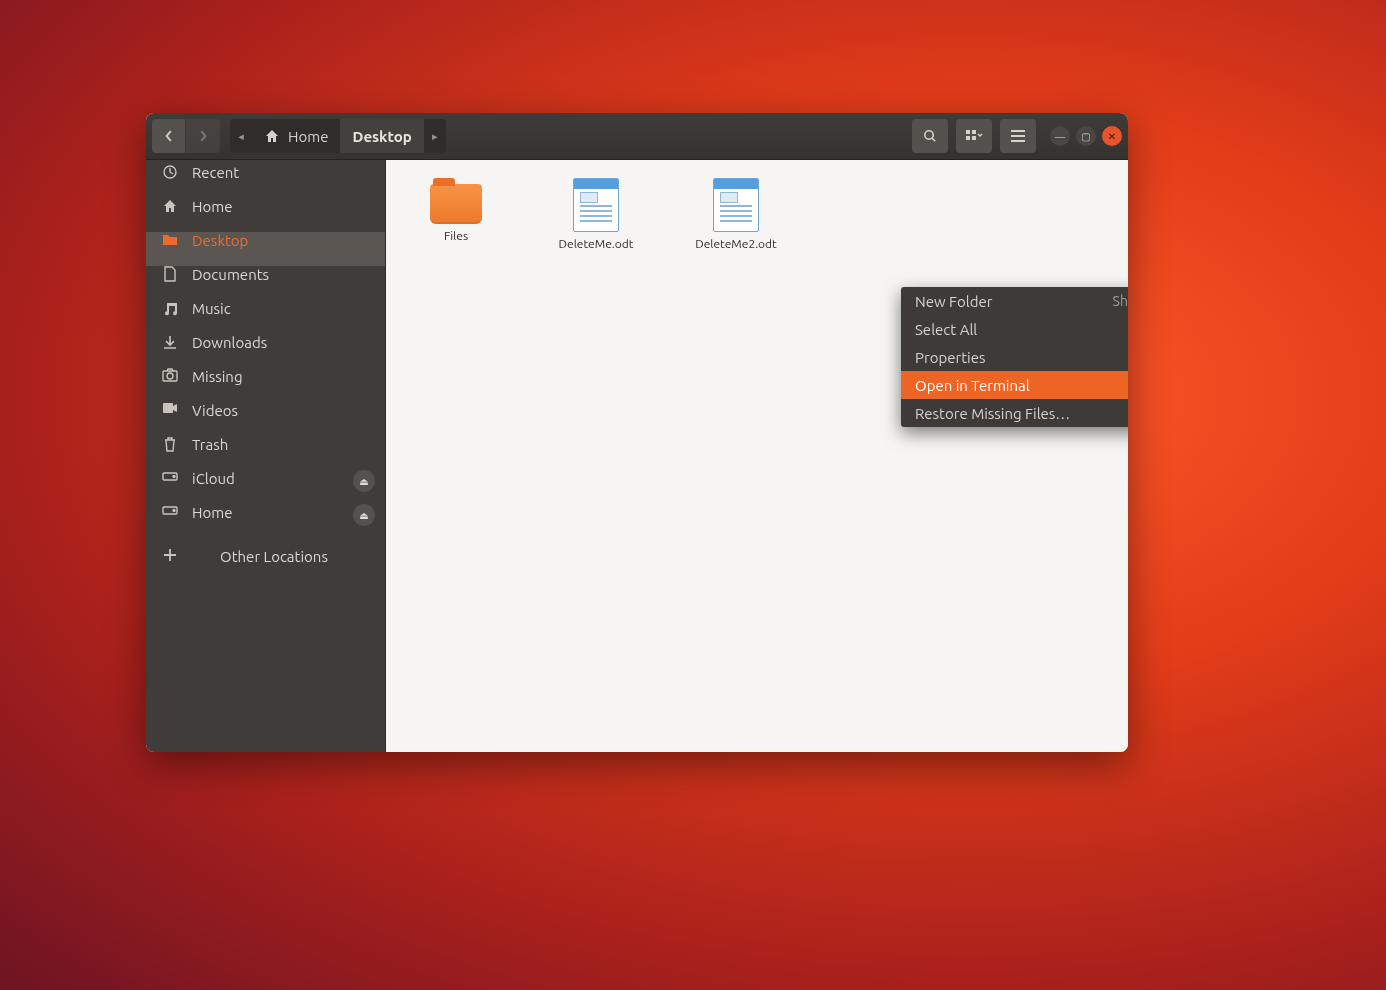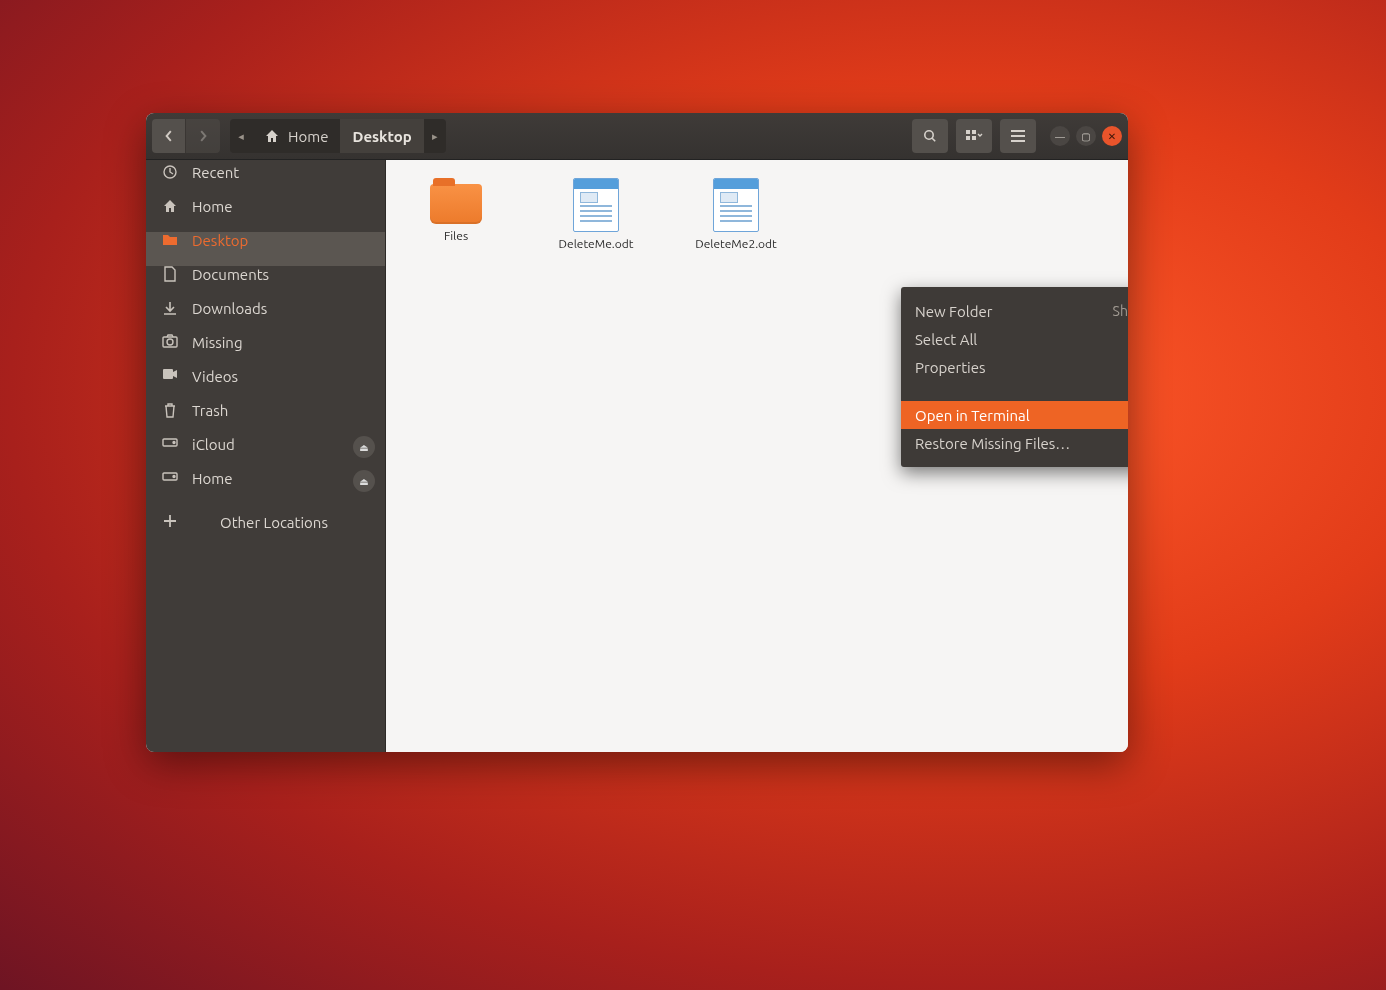--- a/index.html
+++ b/index.html
@@ -70,26 +70,26 @@
     position:relative; overflow:hidden;
   }
   .doc-icon .topbar{ height:10px; background:#549edb;}
   .doc-icon .lines{ position:absolute; left:6px; right:6px; top:26px; }
   .doc-icon .lines i{ display:block; height:2px; background:#8fb7db; margin-bottom:3px;}
   .doc-icon .pic{ position:absolute; left:6px; top:13px; width:18px; height:11px; background:#dfeaf5; border:1px solid #8fb7db;}
   
   .ctx {
     position:absolute; left:515px; top:127px; width:304px;
     background:#3e3a37; border-radius:3px; box-shadow:0 6px 18px rgba(0,0,0,.5);
-    padding:10px 0; font-size:15px;
+    padding:0 0; font-size:15px;
   }
   .ctx-row { height:28px; display:flex; align-items:center; justify-content:space-between;
     padding:0 14px; color:#d7d2cc;}
   .ctx-row.disabled { color:#7a746e; }
-  .ctx-row.hl { background:#ee6424; color:#fff;margin-top:20px;}
+  .ctx-row.hl { background:#ee6424; color:#fff;}
   .ctx-row .shortcut { color:#a29b93; font-size:14px;}
   svg { display:block; }
 </style>
 </head>
 <body>
 
 <div class="window">
 
   <div class="titlebar">
     <div class="nav-group">
@@ -179,20 +179,28 @@
         <div class="sb-item">
           <span class="ico">
             <svg width="14" height="16" viewBox="0 0 14 16" fill="none" stroke="currentColor" stroke-width="1.4">
               <path d="M2 1h7l3 3v11H2z"></path>
             </svg>
           </span>
           <span>Documents</span>
         </div>
         <div class="sb-item">
           <span class="ico">
+            <svg width="16" height="16" viewBox="0 0 16 16" fill="currentColor">
+              <path d="M5 3v8.3A2 2 0 1 0 7 13V6h6v5.3A2 2 0 1 0 15 13V3z"></path>
+            </svg>
+          </span>
+          <span>Music</span>
+        </div>
+        <div class="sb-item">
+          <span class="ico">
             <svg width="16" height="16" viewBox="0 0 16 16" fill="none" stroke="currentColor" stroke-width="1.6">
               <path d="M8 2v8M4 7l4 4 4-4M2 14h12"></path>
             </svg>
           </span>
           <span>Downloads</span>
         </div>
         <div class="sb-item">
           <span class="ico">
             <svg width="16" height="14" viewBox="0 0 16 14" fill="none" stroke="currentColor" stroke-width="1.4">
               <rect x="1" y="3" width="14" height="10" rx="1"></rect>

